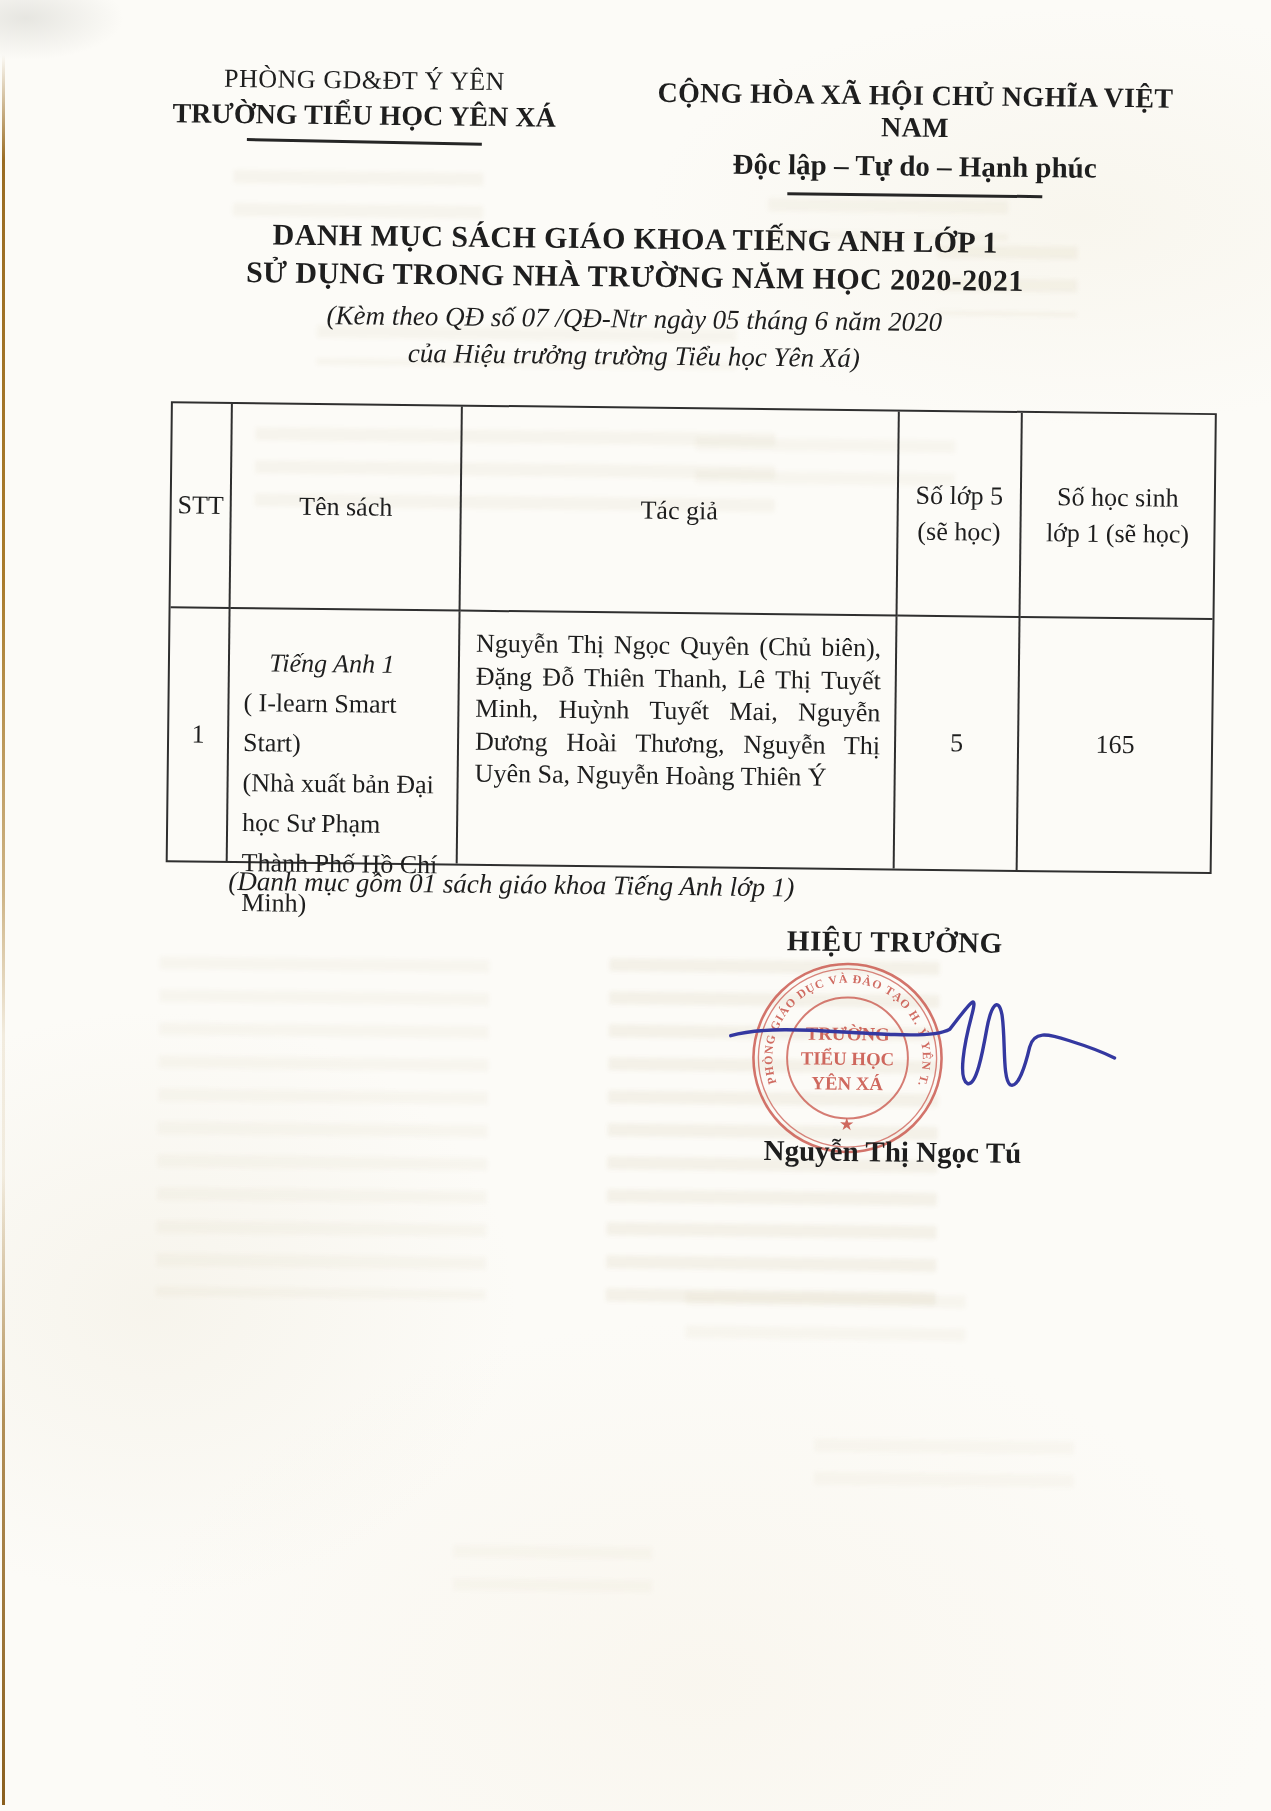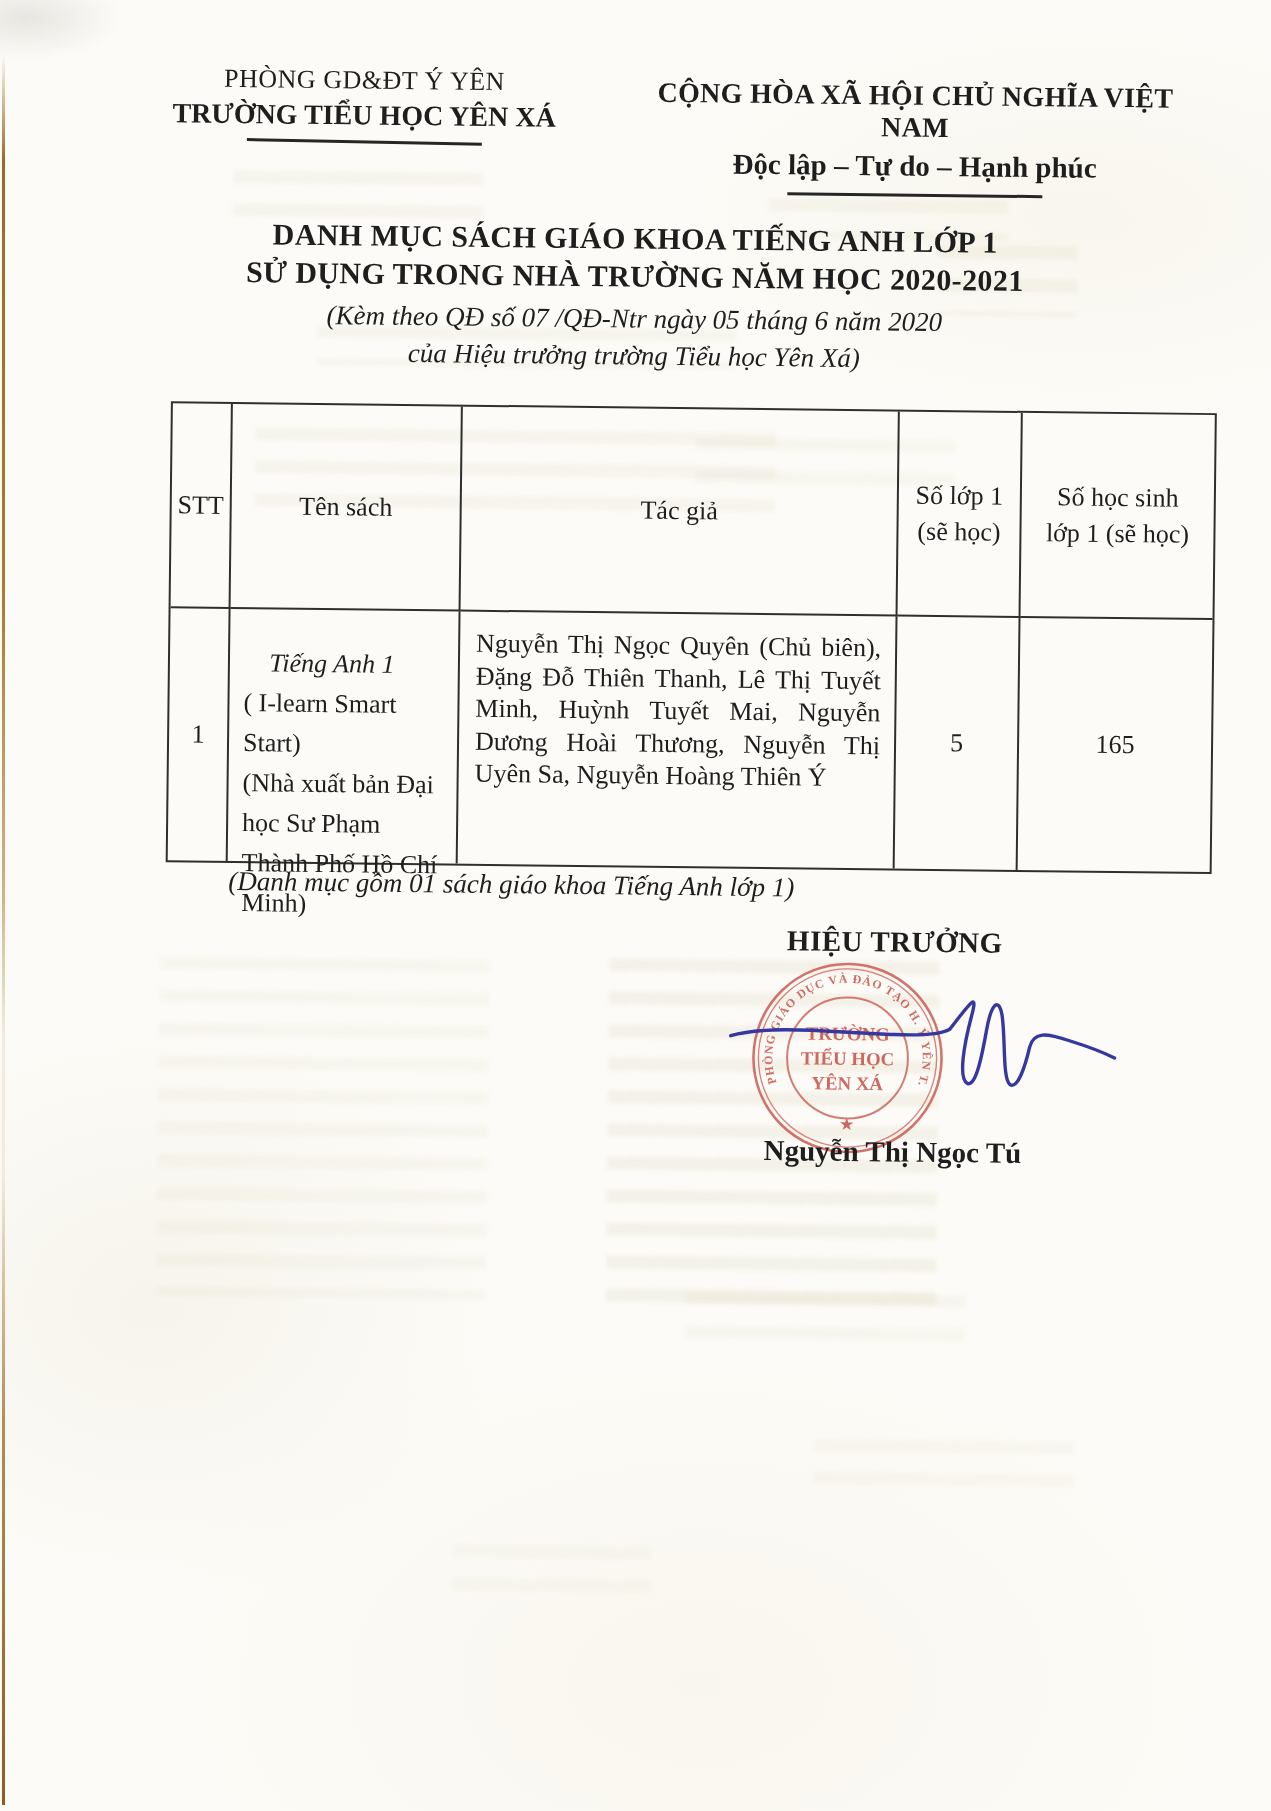--- a/index.html
+++ b/index.html
@@ -104,21 +104,21 @@
   <div class="abs subtitle center">
     <div>(Kèm theo QĐ số 07 /QĐ-Ntr  ngày 05 tháng 6 năm 2020</div>
     <div>của Hiệu trưởng trường Tiểu học Yên Xá)</div>
   </div>
 
   <div class="abs booktable">
     <div class="cell">STT</div>
     <div class="cell">Tên sách</div>
     <div class="cell">Tác giả</div>
     <div class="cell hdr-two">
-      <div>Số lớp 1</div>
+      <div>Số lớp 5</div>
       <div>(sẽ học)</div>
     </div>
     <div class="cell hdr-two last-col">
       <div>Số học sinh</div>
       <div>lớp 1 (sẽ học)</div>
     </div>
 
     <div class="cell last-row">1</div>
     <div class="cell last-row body-left bookcell">
       <div class="book-t">Tiếng Anh 1</div>

